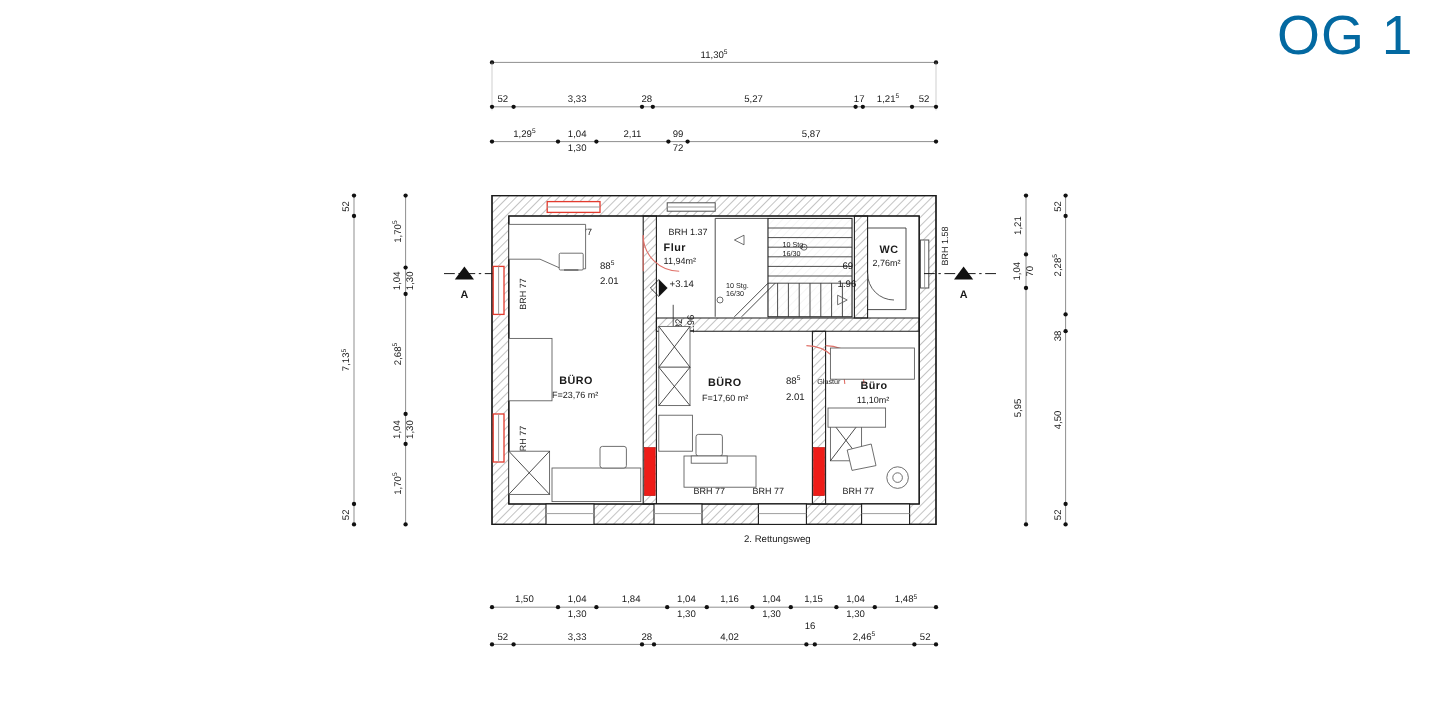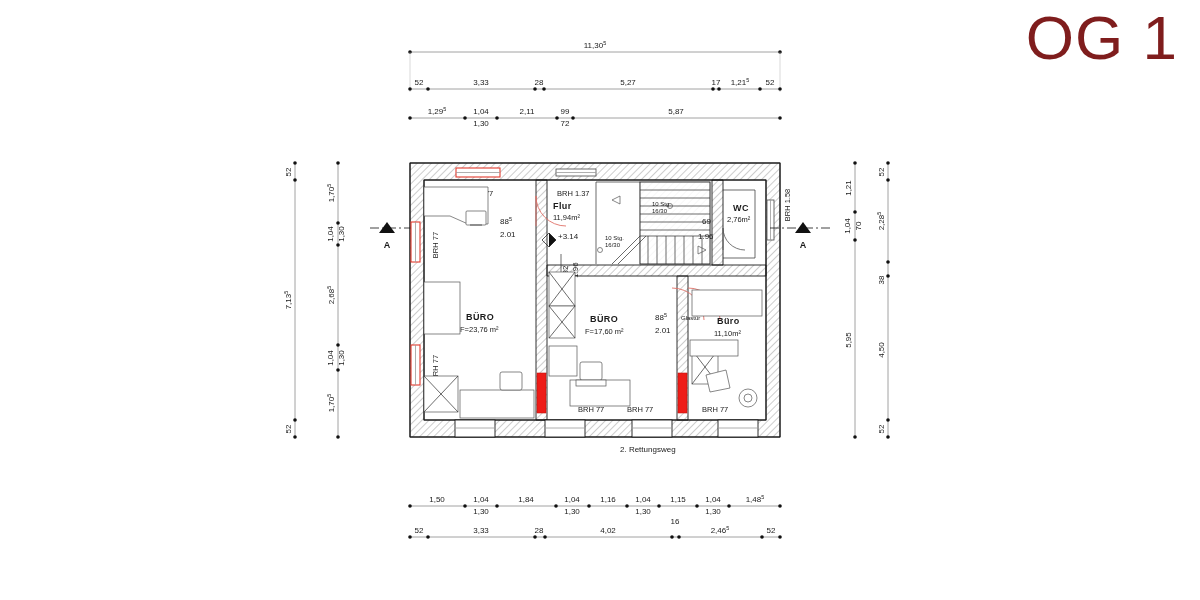--- a/index.html
+++ b/index.html
@@ -5,21 +5,21 @@
   html,body{margin:0;padding:0;}
   body{
     width:1200px;height:600px;background:#ffffff;
     font-family:"Liberation Sans", sans-serif;
     overflow:hidden;position:relative;
   }
   #stage{position:absolute;left:0;top:0;width:1200px;height:600px;}
   svg{display:block;}
   .plan-title{
     position:absolute;right:22px;top:2px;
-    font-size:62px;letter-spacing:1px;color:#7f1d1d;
+    font-size:46px;letter-spacing:1px;color:#0369a1;
     font-family:"Liberation Sans", sans-serif;font-weight:400;
   }
   text{font-family:"Liberation Sans", sans-serif;fill:#1a1a1a;}
   .dimtxt{font-size:8px;}
   .dimtxt-sup{font-size:5.5px;}
   .roomname{font-size:9px;font-weight:bold;letter-spacing:.4px;}
   .roomarea{font-size:7.5px;}
   .brh{font-size:7.5px;}
   .doortxt{font-size:8px;}
   .smalltxt{font-size:6px;}

